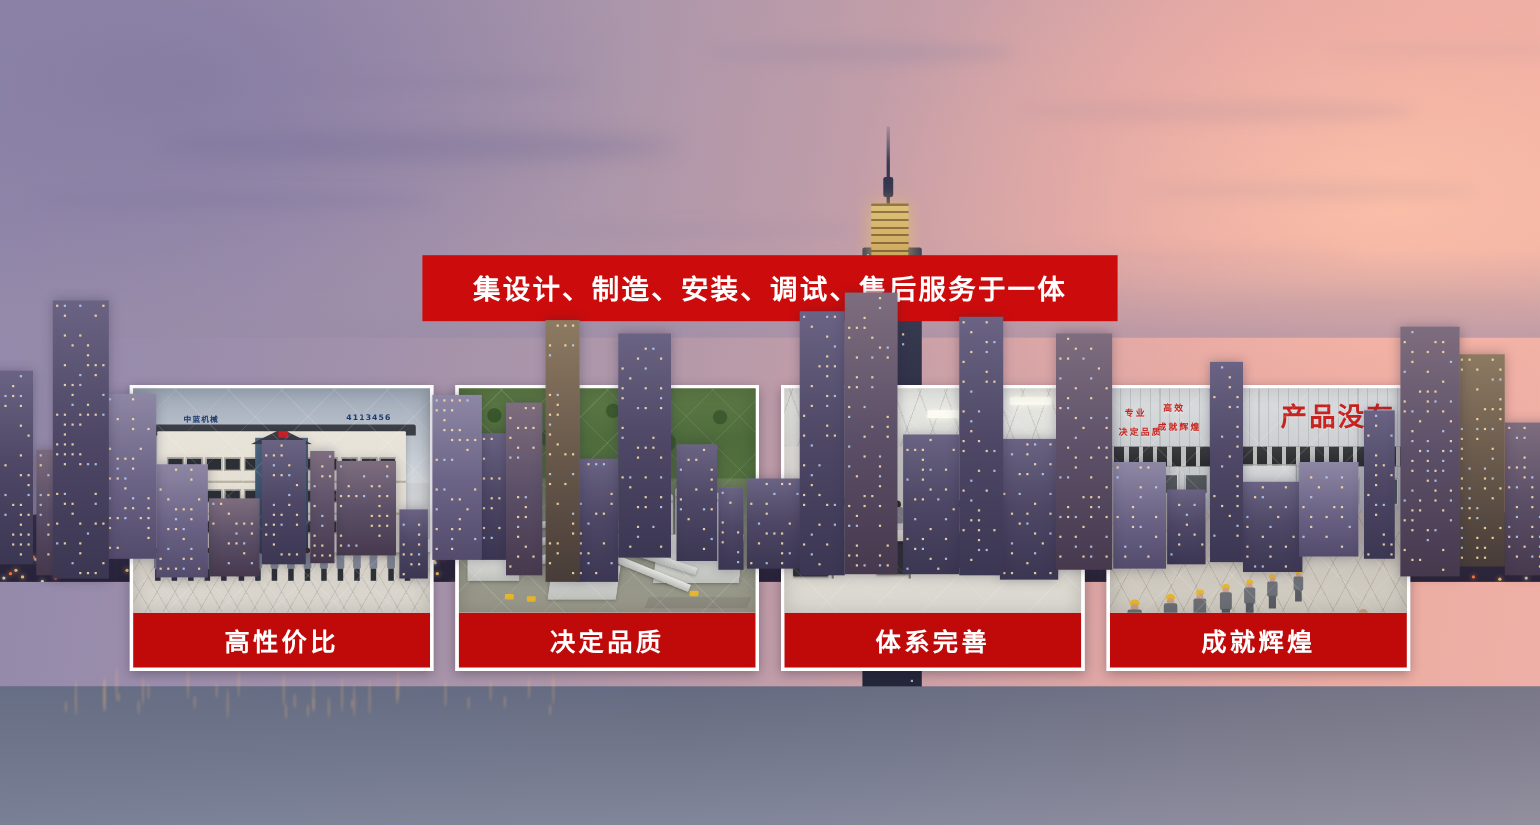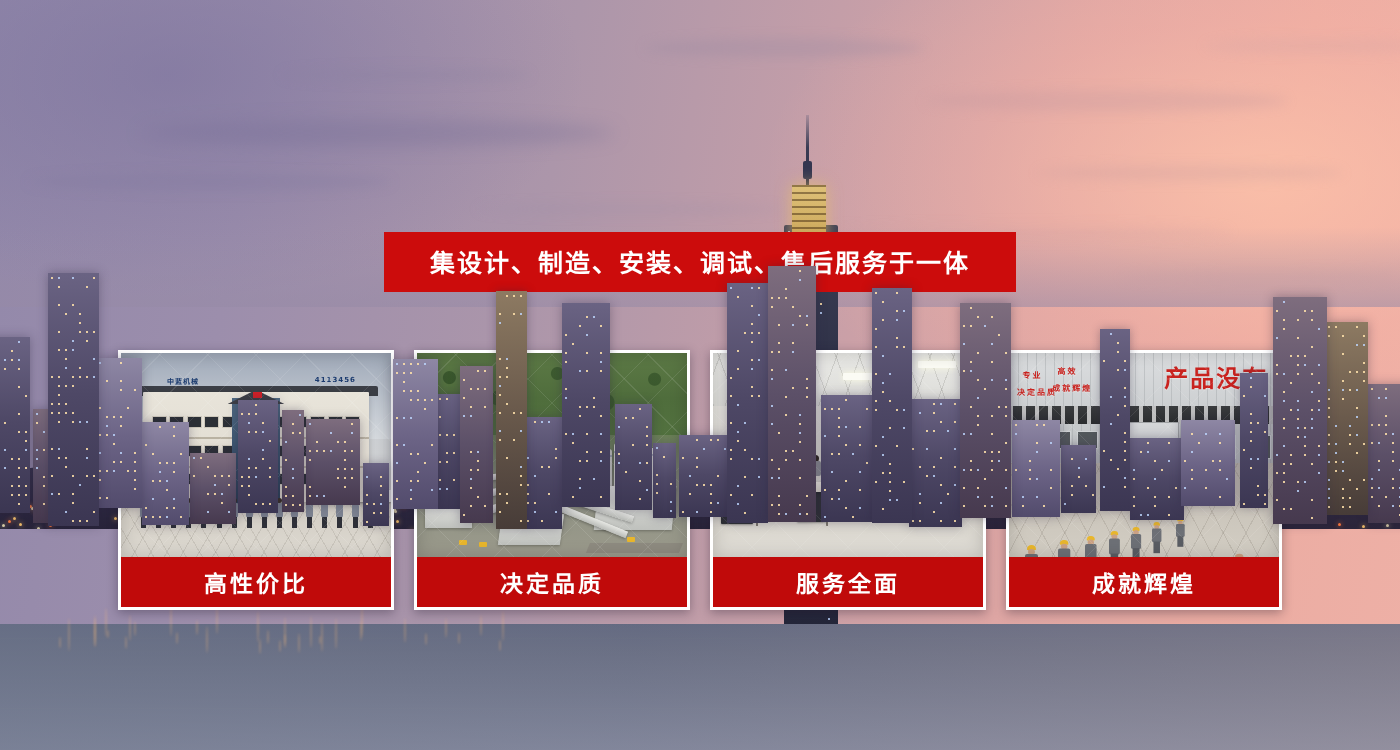--- a/index.html
+++ b/index.html
@@ -1816,21 +1816,21 @@
             </div>
           <div class="p3-person" style="left:76%; top:48%; height:22%;">
               <i></i>
               <b></b>
             </div>
 
           <div class="wm"></div>
             <div class="vig"></div>
         </div>
       </div>
-      <div class="card-cap">服务全面</div>
+      <div class="card-cap">体系完善</div>
     </div>
 
     <div class="card">
       <div class="card-photo">
         <div class="p4">
           <div class="p4-fac"></div>
           <div class="p4-red big">产品没有</div>
           <div class="p4-red sm" style="left:5%;  top:8%;">专业</div>
           <div class="p4-red sm" style="left:3%;  top:16%;">决定品质</div>
           <div class="p4-red sm" style="left:18%; top:6%;">高效</div>

